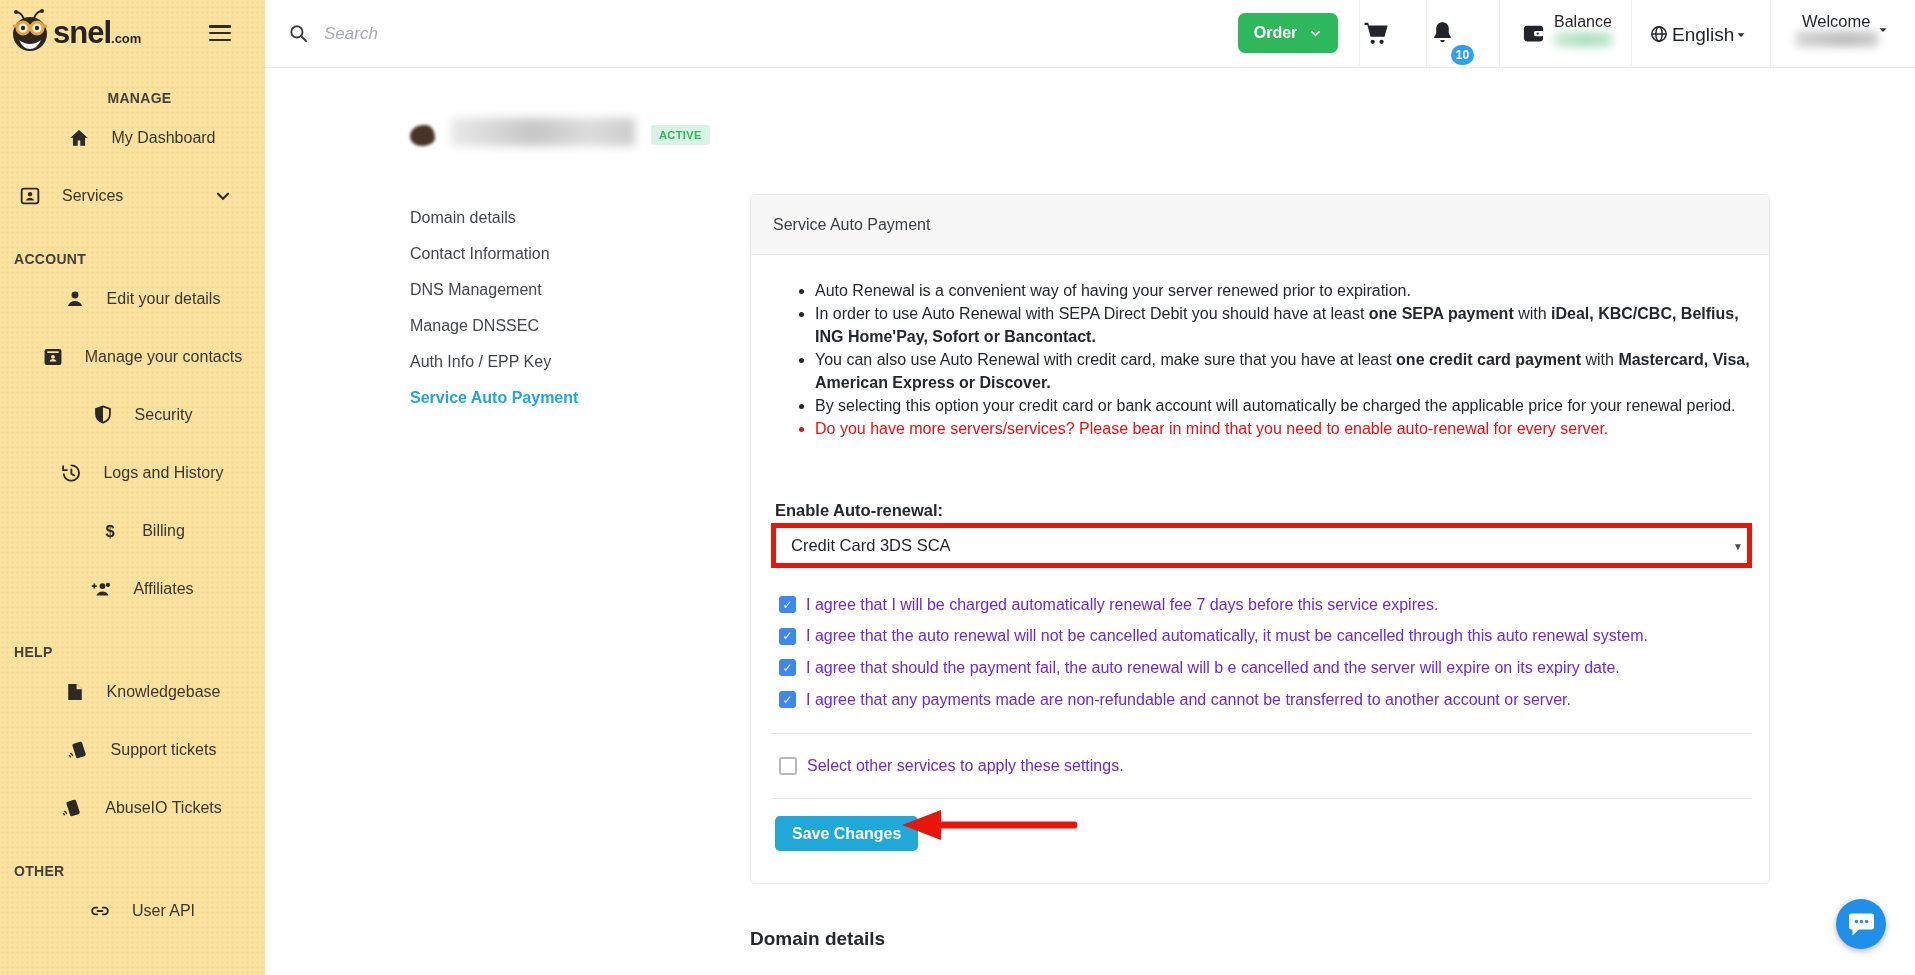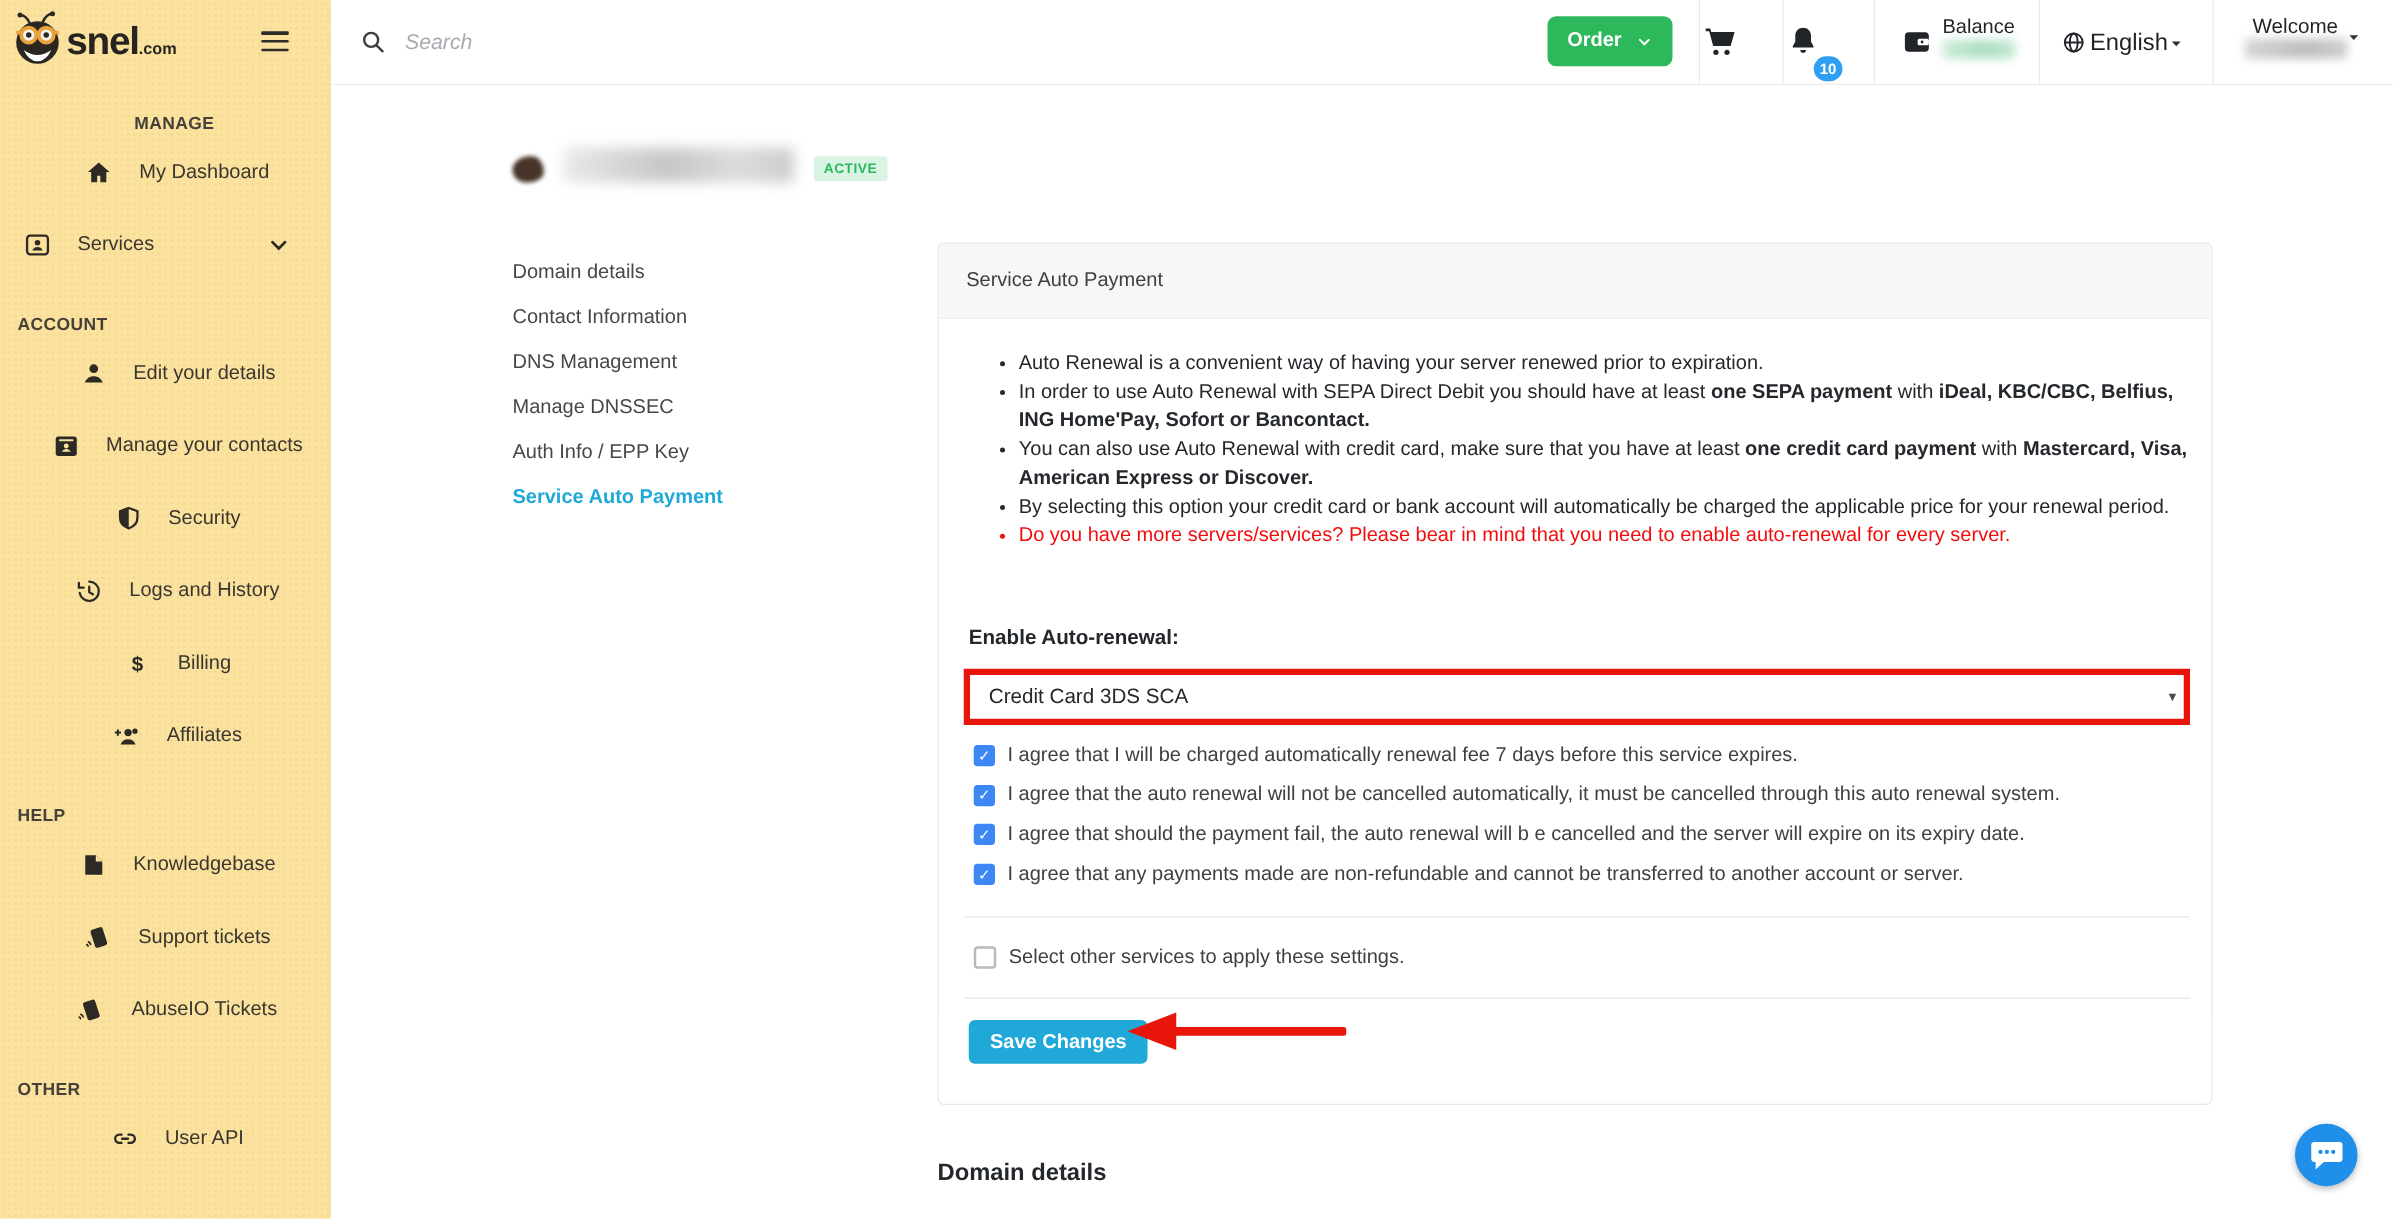--- a/index.html
+++ b/index.html
@@ -61,31 +61,31 @@
   .panel{position:absolute;left:485px;top:194px;width:1020px;height:690px;background:#fff;border:1px solid #e7e8ea;
     border-radius:5px;box-sizing:border-box;}
   .panel-header{height:60px;background:#f7f7f8;border-bottom:1px solid #e7e8ea;display:flex;align-items:center;
     padding-left:22px;border-radius:5px 5px 0 0;box-sizing:border-box;}
   .panel-title{font-size:16px;color:#3b3f44;}
   .bullets{position:absolute;left:0;top:84px;width:1000px;margin:0;padding:0 0 0 64px;box-sizing:border-box;
     list-style:disc outside;font-size:16px;line-height:23px;color:#24282c;}
   .bullets li.red{color:#f20d0d;}
   .bullets b{font-weight:700;}
   .enable-label{position:absolute;left:24px;top:306px;font-size:16.5px;font-weight:700;color:#24282c;}
-  .select-annot{position:absolute;left:20px;top:340px;width:981px;height:45px;border:5px solid #e8150b;
+  .select-annot{position:absolute;left:20px;top:328px;width:981px;height:45px;border:5px solid #e8150b;
     box-sizing:border-box;background:#fff;}
   .select-box{width:100%;height:100%;display:flex;align-items:center;padding-left:15px;box-sizing:border-box;
     font-size:16.5px;color:#24282c;cursor:pointer;position:relative;}
   .select-arrow{position:absolute;right:4px;top:50%;transform:translateY(-50%);font-size:10px;color:#45494e;}
   .agreements{position:absolute;left:28px;top:394px;width:965px;}
   .agree-row{height:31.6px;display:flex;align-items:center;}
   .checkbox{width:17px;height:17px;border-radius:3px;background:#3d87f5;color:#fff;font-size:12px;font-weight:700;
     display:flex;align-items:center;justify-content:center;flex:none;cursor:pointer;}
   .checkbox.unchecked{width:14px;height:14px;background:#fff;border:2px solid #b7bbbf;}
-  .agree-lbl{margin-left:10px;font-size:16px;color:#404040;}
+  .agree-lbl{margin-left:10px;font-size:16px;color:#6d28d9;}
   .divider{position:absolute;left:20px;width:981px;height:1px;background:#e7e8ea;}
   .other-row{position:absolute;left:28px;top:556px;height:30px;display:flex;align-items:center;}
   .save-btn{position:absolute;left:24px;top:621px;height:35px;padding:0 17px;background:#20a8d8;color:#fff;border:none;
     border-radius:5px;font-size:16px;font-weight:700;cursor:pointer;font-family:"Liberation Sans","DejaVu Sans",sans-serif;}
   .annot-arrow{position:absolute;left:148px;top:611px;width:182px;height:38px;}
   .footer-heading{position:absolute;left:485px;top:928px;font-size:19px;font-weight:600;color:#24282c;}
   .chat-fab{position:absolute;left:1571px;top:899px;width:50px;height:50px;border-radius:50%;background:#1f8fea;
     display:flex;align-items:center;justify-content:center;box-shadow:0 2px 6px rgba(0,0,0,.3);cursor:pointer;border:none;}
 </style>
 </head>

